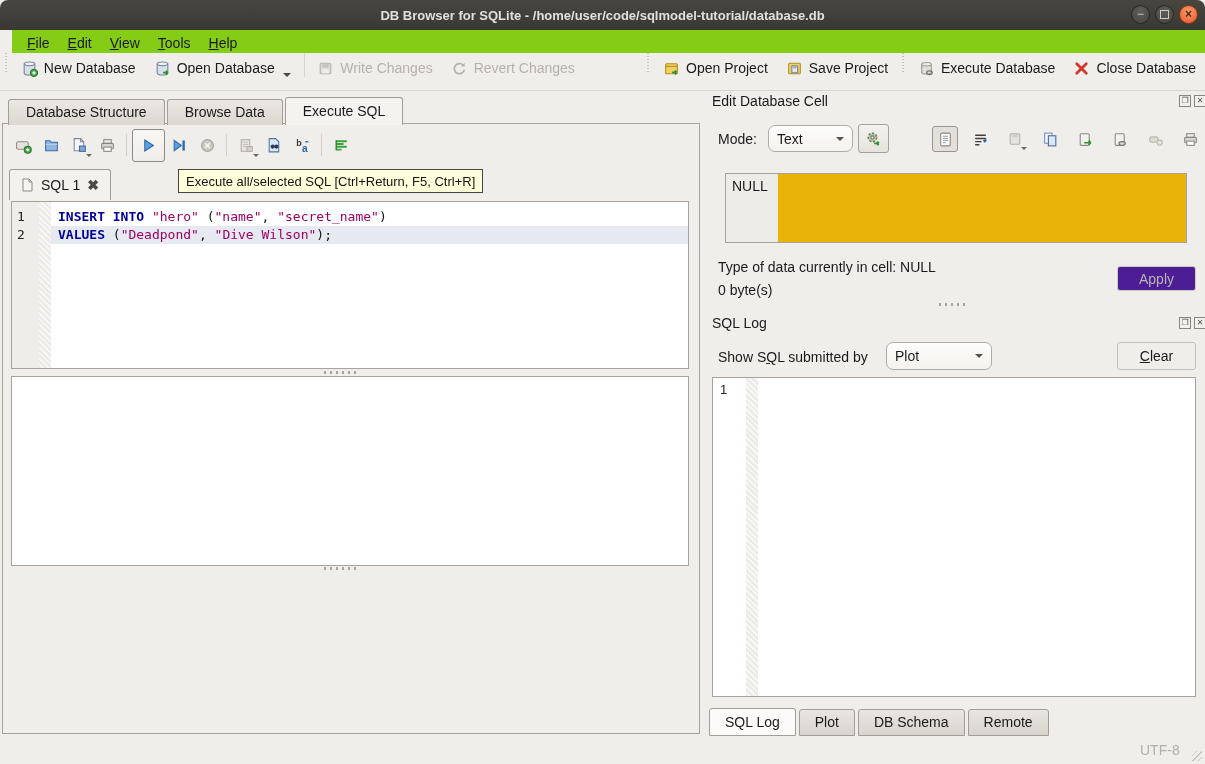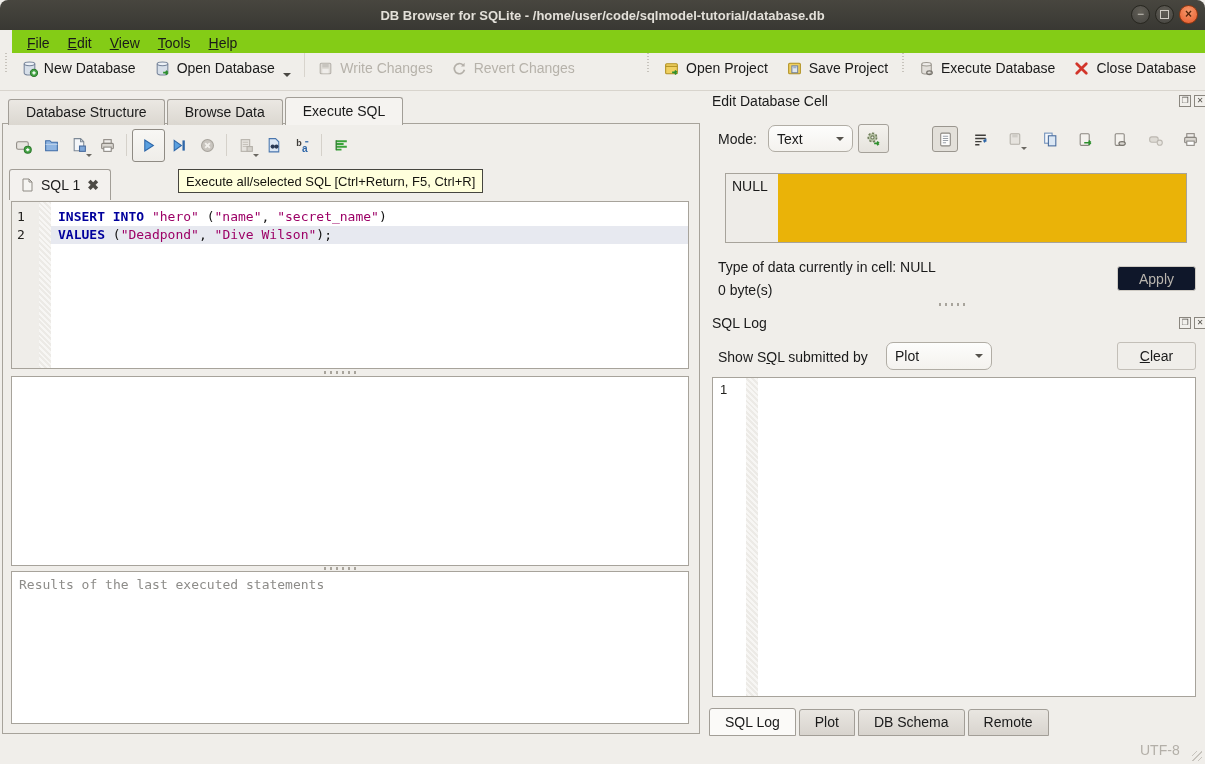--- a/index.html
+++ b/index.html
@@ -105,21 +105,21 @@
   .cicon{width:26px;height:26px;display:flex;align-items:center;justify-content:center;position:relative;box-sizing:border-box;}
   .cicon.pressed{border:1px solid #9a968f;border-radius:3px;background:#e3e0da;}
 
   .cell-editor{position:absolute;left:725px;top:173px;width:462px;height:70px;box-sizing:border-box;
     background:#eab308;border:1px solid #a7a39b;}
   .cell-gutter{position:absolute;left:0;top:0;bottom:0;width:52px;background:#eeece8;}
   .cell-null{position:absolute;left:6px;top:4px;}
 
   .btn{position:absolute;box-sizing:border-box;border:1px solid #c3bfb8;border-radius:3px;
     background:linear-gradient(#f9f8f6,#ecease5);display:flex;align-items:center;justify-content:center;}
-  .btn.disabled{color:#b9b5ae;border-color:#cfcbc4;background:#0f172a;}
+  .btn.disabled{color:#b9b5ae;border-color:#cfcbc4;background:#4c1d95;}
 
   .log-box{position:absolute;left:712px;top:377px;width:484px;height:320px;box-sizing:border-box;
     background:#fff;border:1px solid #a7a39b;}
   .log-gutter-num{position:absolute;left:7px;top:4px;font-size:13px;color:#23221f;}
   .log-fold{position:absolute;left:33px;top:0;bottom:0;width:12px;
     background:repeating-linear-gradient(45deg,#eceae6 0 2px,#f7f6f4 2px 4px);}
 
   .bottom-tabs{position:absolute;left:709px;top:708px;display:flex;gap:3px;align-items:flex-end;}
   .btab{height:25px;line-height:25px;padding:0 15px;border:1px solid #a29e97;
     border-radius:3px 3px 0 0;background:linear-gradient(#e9e6e1,#d8d4ce);}
@@ -360,23 +360,20 @@
       <div class="editor-fold"></div>
       <div class="codearea">
           <div class="code-line"><span class="tk-kw">INSERT INTO</span><span class="tk-pun"> </span><span class="tk-str">"hero"</span><span class="tk-pun"> (</span><span class="tk-str">"name"</span><span class="tk-pun">, </span><span class="tk-str">"secret_name"</span><span class="tk-pun">)</span></div>
           <div class="code-line current"><span class="tk-kw">VALUES</span><span class="tk-pun"> (</span><span class="tk-str">"Deadpond"</span><span class="tk-pun">, </span><span class="tk-str">"Dive Wilson"</span><span class="tk-pun">);</span></div>
         </div>
     </div>
 
     <div class="hdots" style="top:247px;left:321px;"></div>
     <div class="middle-pane"></div>
     <div class="hdots" style="top:443px;left:321px;"></div>
-    <div class="results-pane">
-      <span>Results of the last executed statements</span>
-    </div>
   </div>
 
   <div class="tooltip">
     <span>Execute all/selected SQL [Ctrl+Return, F5, Ctrl+R]</span>
   </div>
 
   <div class="dock-title" style="left:712px;top:93px;">Edit Database Cell</div>
   <div class="dock-icons" style="left:1179px;top:95px;">
     <div class="dicon">❐</div>
     <div class="dicon">✕</div>

